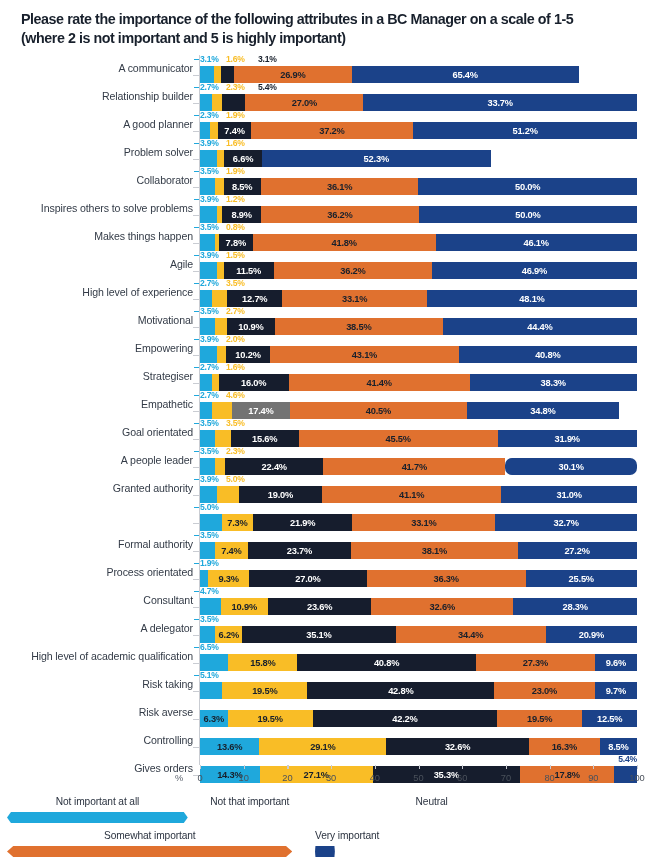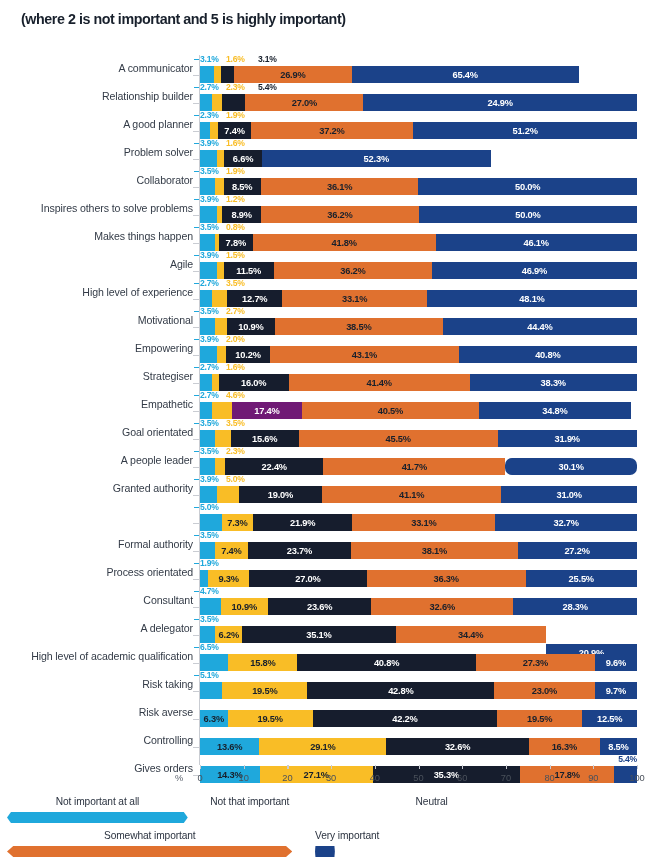--- a/index.html
+++ b/index.html
@@ -76,20 +76,21 @@
   }
   .lgbar{position:absolute;top:16px;height:11px;width:100%;}
   .lgbar svg{display:block;width:100%;height:11px;}
 </style>
 </head>
 <body>
 
 <div id="root">
 
   <div class="title">
+    <div>Please rate the importance of the following attributes in a BC Manager on a scale of 1-5</div>
     <div>(where 2 is not important and 5 is highly important)</div>
   </div>
 
   <div class="plot">
     <div class="axisline"></div>
     <div id="rows">
         <div class="row" style="top: 0px;">
           <div class="cat">A communicator</div>
           <div class="tick"></div>
           <div class="bar">
@@ -112,21 +113,21 @@
           <div class="cat">Relationship builder</div>
           <div class="tick"></div>
           <div class="bar">
             <div class="seg" style="width: 11.799px; background: rgb(31, 168, 220);"></div>
             <div class="seg" style="width: 10.051px; background: rgb(249, 189, 38);"></div>
             <div class="seg" style="width: 23.598px; background: rgb(22, 29, 45);"></div>
             <div class="seg" style="width: 117.99px; background: rgb(224, 113, 47);">
               <span style="color: rgb(24, 32, 44);">27.0%</span>
             </div>
             <div class="seg" style="width: 273.562px; background: rgb(27, 66, 137);">
-              <span style="color: rgb(255, 255, 255);">24.9%</span>
+              <span style="color: rgb(255, 255, 255);">33.7%</span>
             </div>
             <div class="callout" style="color: rgb(31, 168, 220); left: 0px;">2.7%</div>
             <div class="leader" style="left: -6px; top: -7px; background: rgb(31, 168, 220);"></div>
             <div class="callout" style="color: rgb(249, 189, 38); left: 26px;">2.3%</div>
             <div class="callout" style="color: rgb(24, 32, 44); left: 58px;">5.4%</div>
           </div>
         </div>
         <div class="row" style="top: 56px;">
           <div class="cat">A good planner</div>
           <div class="tick"></div>
@@ -323,21 +324,21 @@
             <div class="leader" style="left: -6px; top: -7px; background: rgb(31, 168, 220);"></div>
             <div class="callout" style="color: rgb(249, 189, 38); left: 26px;">1.6%</div>
           </div>
         </div>
         <div class="row" style="top: 336px;">
           <div class="cat">Empathetic</div>
           <div class="tick"></div>
           <div class="bar">
             <div class="seg" style="width: 11.799px; background: rgb(31, 168, 220);"></div>
             <div class="seg" style="width: 20.102px; background: rgb(249, 189, 38);"></div>
-            <div class="seg" style="width: 70px; background: #701a75;">
+            <div class="seg" style="width: 58px; background: #737373;">
               <span style="color: rgb(255, 255, 255);">17.4%</span>
             </div>
             <div class="seg" style="width: 176.985px; background: rgb(224, 113, 47);">
               <span style="color: rgb(24, 32, 44);">40.5%</span>
             </div>
             <div class="seg" style="width: 152.076px; background: rgb(27, 66, 137);">
               <span style="color: rgb(255, 255, 255);">34.8%</span>
             </div>
             <div class="callout" style="color: rgb(31, 168, 220); left: 0px;">2.7%</div>
             <div class="leader" style="left: -6px; top: -7px; background: rgb(31, 168, 220);"></div>
@@ -494,21 +495,21 @@
             <div class="seg" style="width: 15.295px; background: rgb(31, 168, 220);"></div>
             <div class="seg" style="width: 27.094px; background: rgb(249, 189, 38);">
               <span style="color: rgb(24, 32, 44);">6.2%</span>
             </div>
             <div class="seg" style="width: 153.387px; background: rgb(22, 29, 45);">
               <span style="color: rgb(255, 255, 255);">35.1%</span>
             </div>
             <div class="seg" style="width: 150.328px; background: rgb(224, 113, 47);">
               <span style="color: rgb(24, 32, 44);">34.4%</span>
             </div>
-            <div class="seg" style="width: 91.333px; background: rgb(27, 66, 137); margin-top: 18px;">
+            <div class="seg" style="width: 91.333px; background: rgb(27, 66, 137);">
               <span style="color: rgb(255, 255, 255);">20.9%</span>
             </div>
             <div class="callout" style="color: rgb(31, 168, 220); left: 0px;">3.5%</div>
             <div class="leader" style="left: -6px; top: -7px; background: rgb(31, 168, 220);"></div>
           </div>
         </div>
         <div class="row" style="top: 588px;">
           <div class="cat">High level of academic qualification</div>
           <div class="tick"></div>
           <div class="bar">

